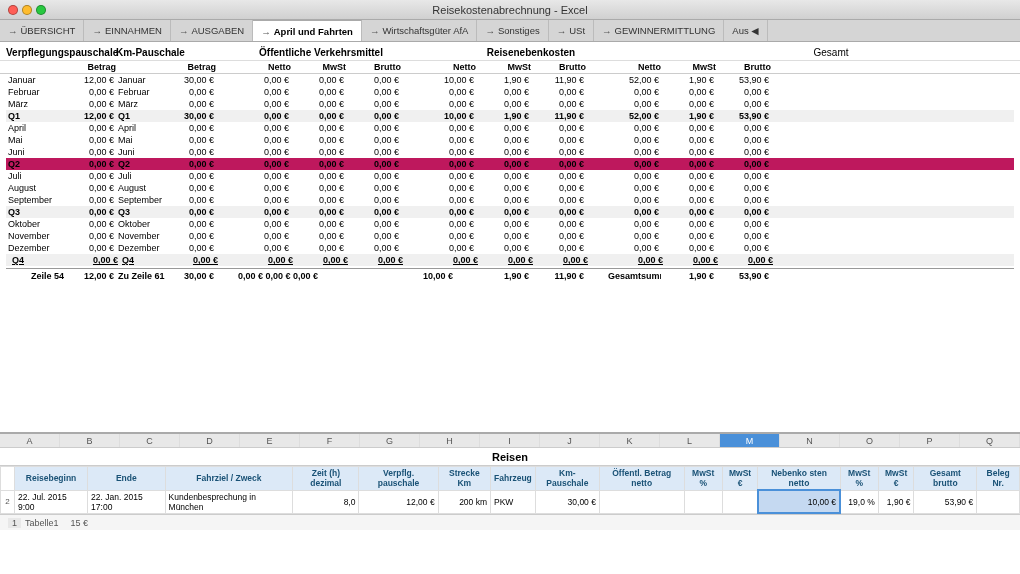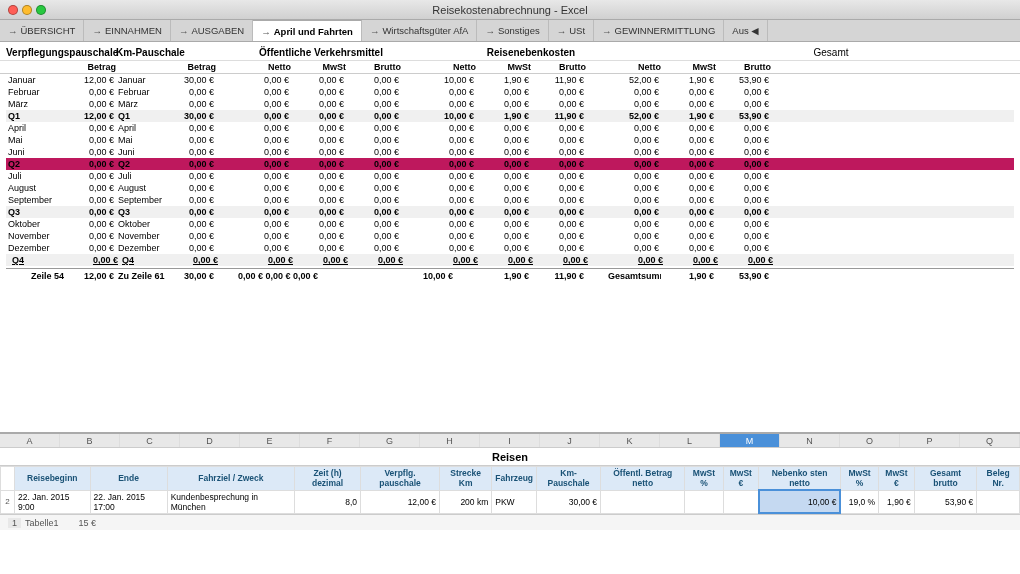--- a/index.html
+++ b/index.html
@@ -620,21 +620,21 @@
         <th class="blue-header">Nebenko sten netto</th>
         <th class="blue-header">MwSt %</th>
         <th class="blue-header">MwSt €</th>
         <th class="blue-header">Gesamt brutto</th>
         <th class="blue-header">Beleg Nr.</th>
       </tr>
     </thead>
     <tbody>
       <tr>
         <td class="row-num-col">2</td>
-        <td>22. Jan. 2015 9:00</td>
+        <td>22. Jul. 2015 9:00</td>
         <td>22. Jan. 2015 17:00</td>
         <td>Kundenbesprechung in München</td>
         <td class="right">8,0</td>
         <td class="right">12,00 €</td>
         <td class="right">200 km</td>
         <td>PKW</td>
         <td class="right">30,00 €</td>
         <td></td>
         <td></td>
         <td></td>
@@ -642,16 +642,16 @@
         <td class="right">19,0 %</td>
         <td class="right">1,90 €</td>
         <td class="right">53,90 €</td>
         <td></td>
       </tr>
     </tbody>
   </table>
 
   <div class="bottom-footer">
     <span style="margin-right:4px; background:#e8e8e8; padding: 0 4px;">1</span>
-    <span style="margin-right: 20px;">Tabelle1</span>
+    <span style="margin-right: 12px;">Tabelle1</span>
     <span>15 €</span>
   </div>
 </div>
 
 </body></html>

